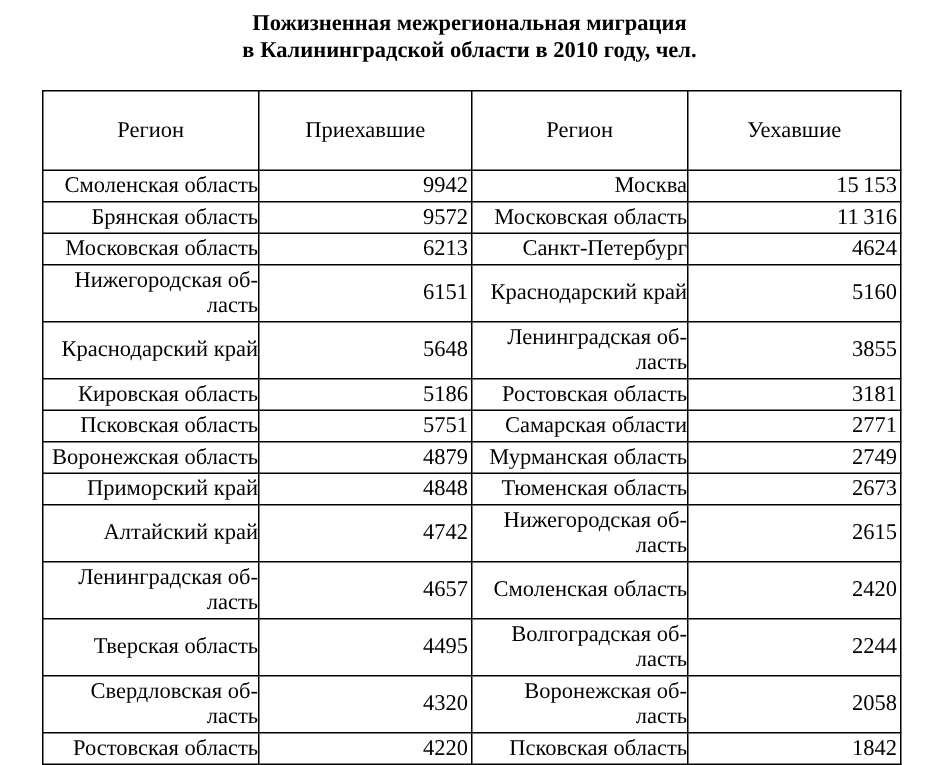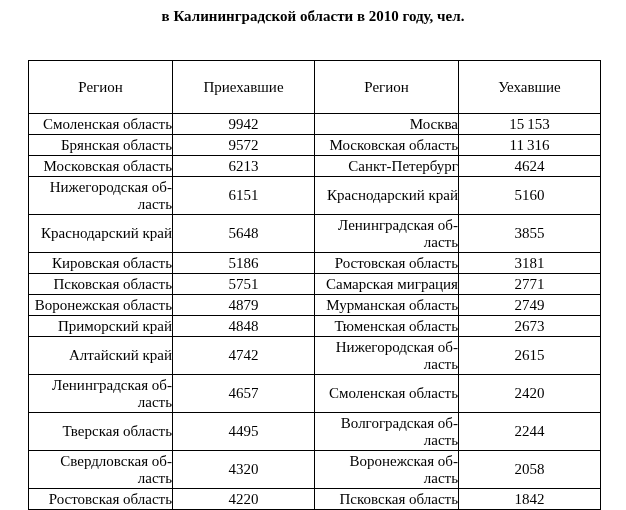--- a/index.html
+++ b/index.html
@@ -49,31 +49,32 @@
     text-align: center;
     padding: 13px 2px;
   }
   .migration-table td.region {
     text-align: right;
     padding: 1.5px 0 1.5px 3px;
     white-space: pre;
     line-height: 17px;
   }
   .migration-table td.num {
-    text-align: center;
+    text-align: right;
     padding: 1.5px 2px;
     line-height: 17px;
   }
 </style>
 </head>
 <body>
 
 <div class="page">
 
   <div class="title">
+    <div>Пожизненная межрегиональная миграция</div>
     <div>в Калининградской области в 2010 году, чел.</div>
   </div>
 
   <table class="migration-table">
     <colgroup>
       <col class="c1">
         <col class="c2">
         <col class="c3">
         <col class="c4">
     </colgroup>
@@ -120,21 +121,21 @@
         </tr>
         <tr>
           <td class="region">Кировская область</td>
           <td class="num">5186</td>
           <td class="region">Ростовская область</td>
           <td class="num">3181</td>
         </tr>
         <tr>
           <td class="region">Псковская область</td>
           <td class="num">5751</td>
-          <td class="region">Самарская миграция</td>
+          <td class="region">Самарская области</td>
           <td class="num">2771</td>
         </tr>
         <tr>
           <td class="region">Воронежская область</td>
           <td class="num">4879</td>
           <td class="region">Мурманская область</td>
           <td class="num">2749</td>
         </tr>
         <tr>
           <td class="region">Приморский край</td>

